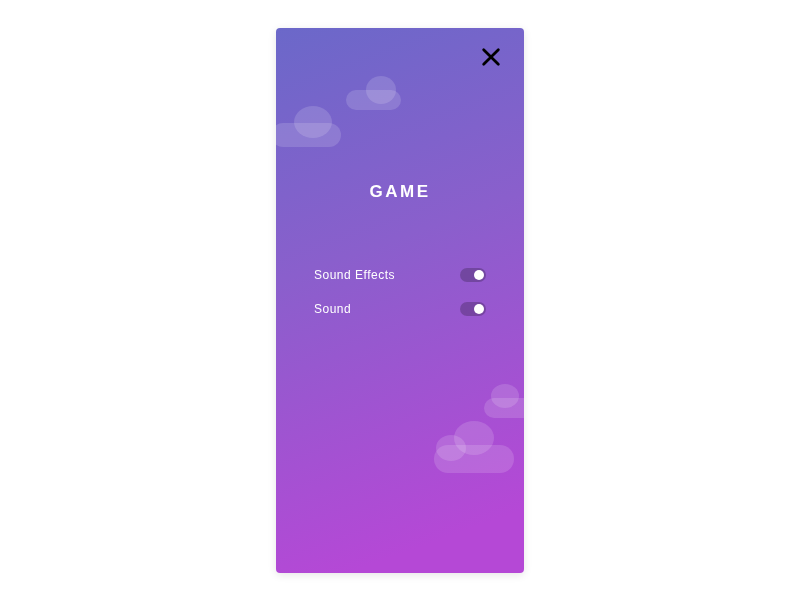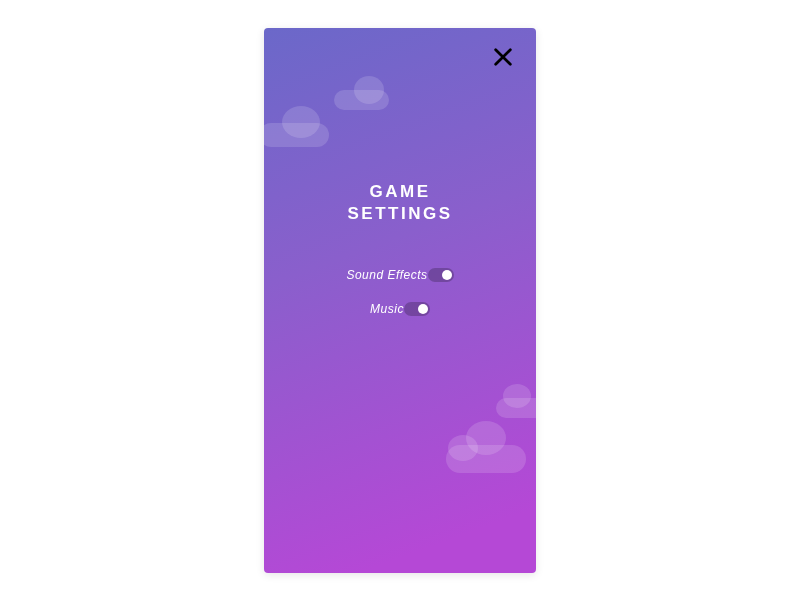--- a/index.html
+++ b/index.html
@@ -6,21 +6,21 @@
     body {
       width: 800px;
       height: 600px;
       background: #ffffff;
       display: flex;
       align-items: center;
       justify-content: center;
       font-family: -apple-system, sans-serif;
     }
     .phone-panel {
-      width: 272px;
+      width: 248px;
       height: 545px;
       background: linear-gradient(160deg, #6b68c9 0%, #8a5fcc 40%, #b548d6 90%);
       border-radius: 4px;
       position: relative;
       overflow: hidden;
       box-shadow: 0 2px 8px rgba(0,0,0,0.1);
     }
     .cloud {
       position: absolute;
       background: rgba(255,255,255,0.15);
@@ -99,26 +99,25 @@
     }
     .settings-list {
       position: absolute;
       top: 230px;
       left: 38px;
       right: 38px;
     }
     .row {
       display: flex;
       align-items: center;
-      justify-content: center;
+      justify-content: space-between;
       height: 34px;
       color: #fff;
       font-size: 12px;
       letter-spacing: 0.5px;
-      font-style: italic;
     }
     .toggle {
       width: 26px;
       height: 14px;
       background: rgba(0,0,0,0.22);
       border-radius: 14px;
       position: relative;
       cursor: pointer;
     }
     .toggle .knob {
@@ -149,31 +148,30 @@
 
   <div class="close-btn">
     <svg viewBox="0 0 24 24">
       <line x1="4" y1="4" x2="20" y2="20" stroke="#000" stroke-width="3" stroke-linecap="round"></line>
       <line x1="20" y1="4" x2="4" y2="20" stroke="#000" stroke-width="3" stroke-linecap="round"></line>
     </svg>
   </div>
 
   <div class="title">
     <div>GAME</div>
-    <div>SETTINGS</div>
   </div>
 
   <div class="settings-list">
     <div class="row">
       <span>Sound Effects</span>
       <div class="toggle on">
           <div class="knob"></div>
         </div>
     </div>
     <div class="row">
-      <span>Music</span>
+      <span>Sound</span>
       <div class="toggle on">
           <div class="knob"></div>
         </div>
     </div>
   </div>
 
 </div>
 
 </body></html>

